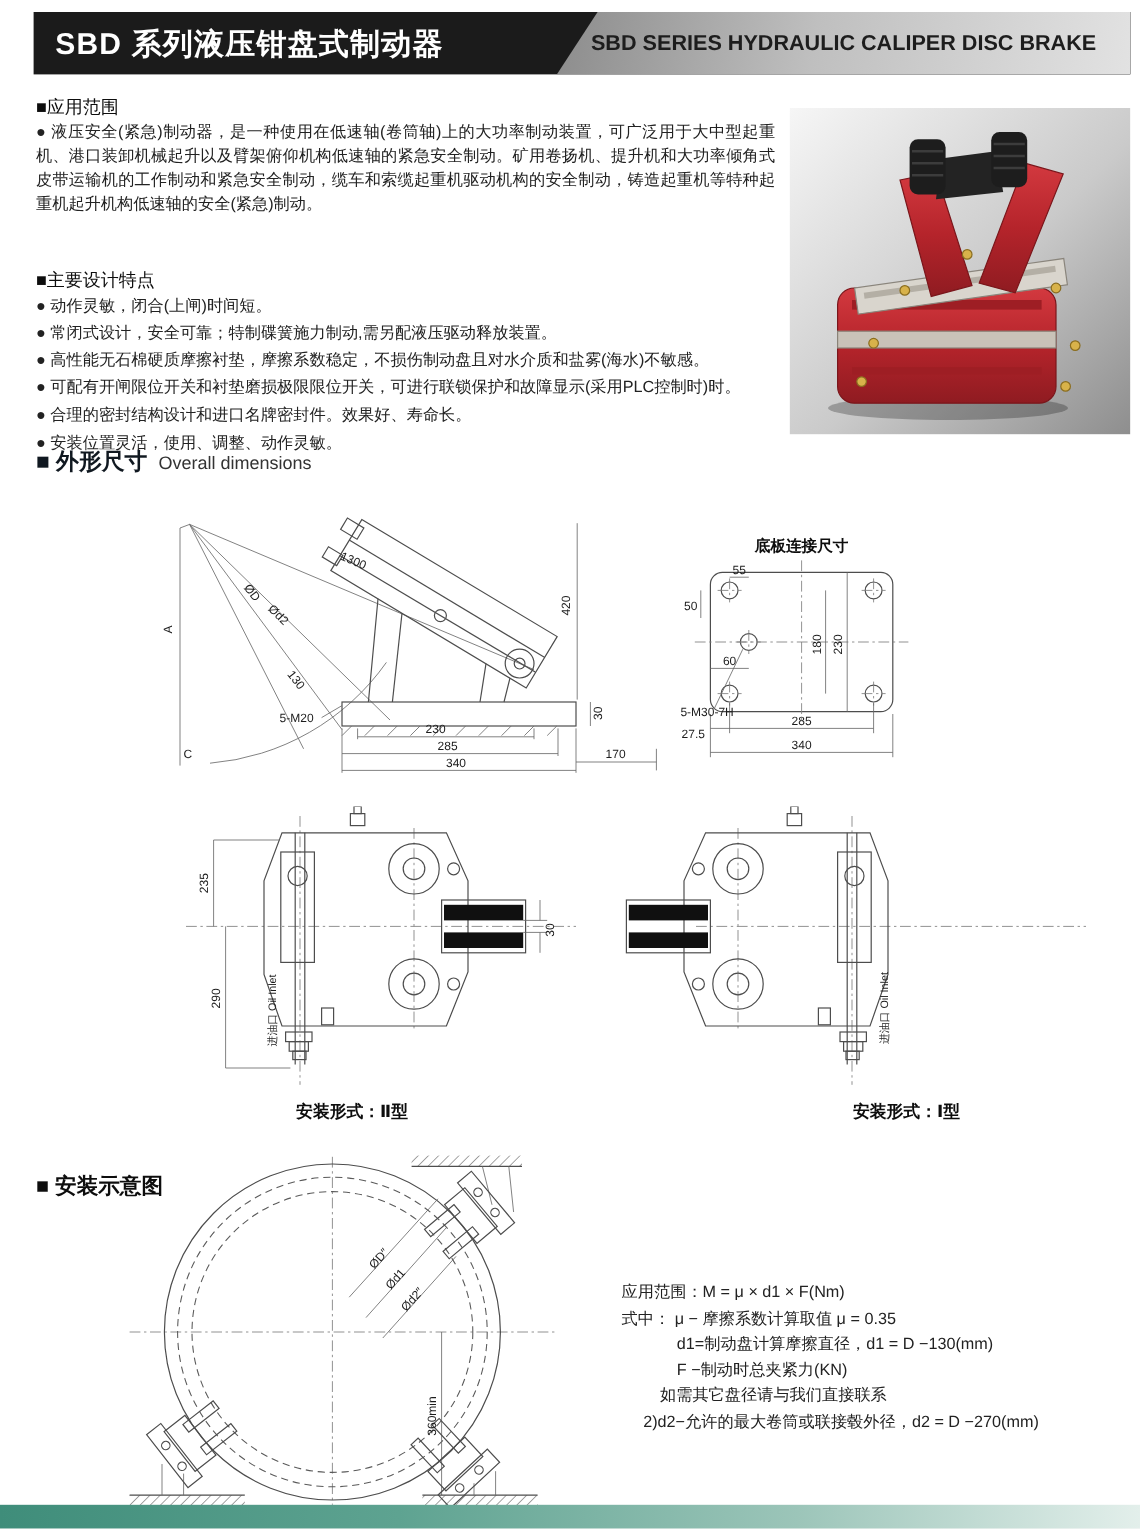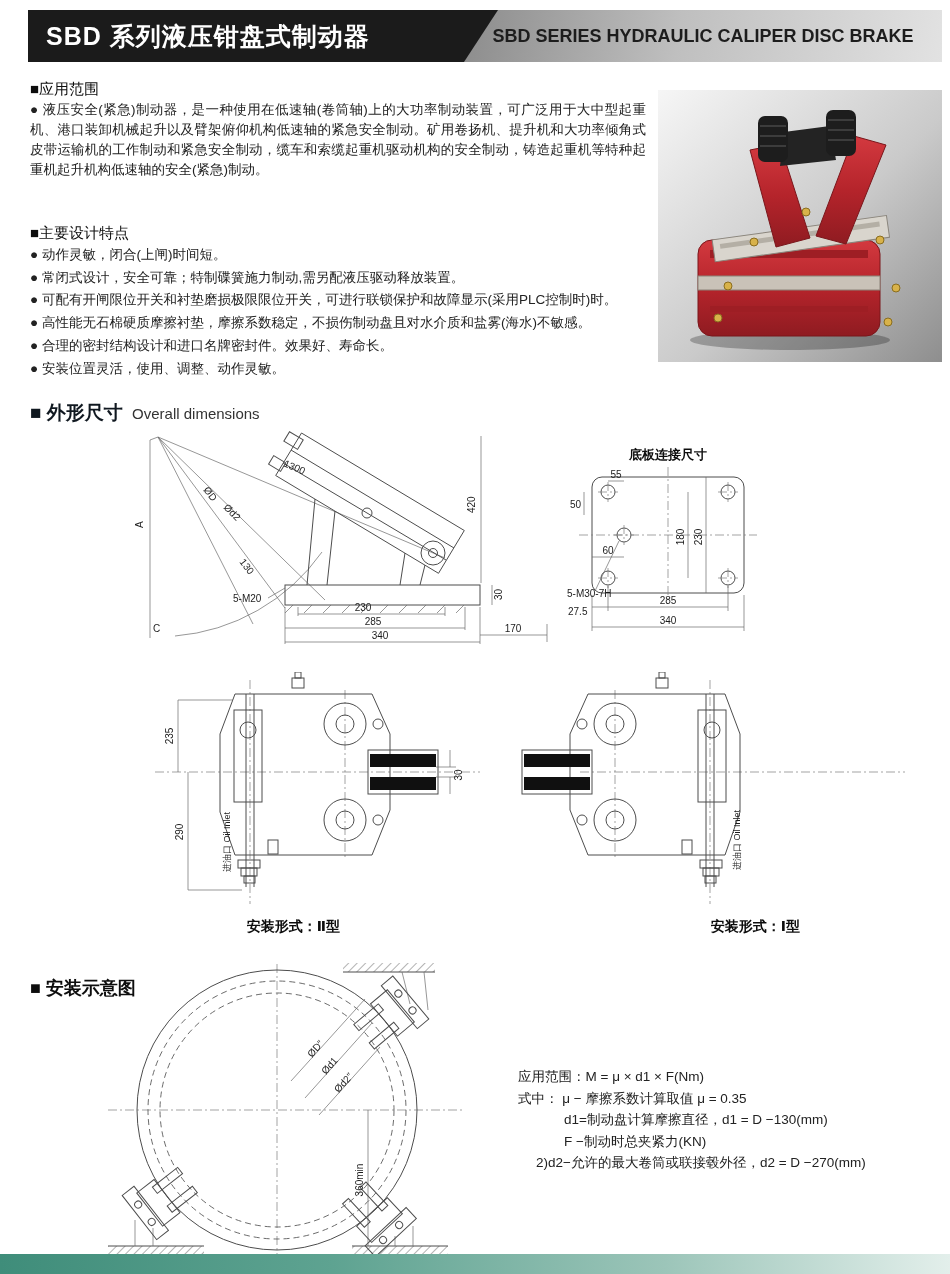--- a/index.html
+++ b/index.html
@@ -16,21 +16,21 @@
           color:#ffffff;font-size:25px;font-weight:bold;letter-spacing:1px}
   .hdr-en{font-size:18px;font-weight:bold;color:#1d1d1d}
   
   .sec-h{position:absolute;left:30px;font-weight:normal;font-size:15px;color:#0d0d0d}
   .app-body{position:absolute;left:30px;top:100px;width:616px;font-size:13.5px;line-height:1.47;
             text-align:justify;color:#222}
   .feat-list{position:absolute;left:30px;top:246px;width:626px;list-style:none;font-size:13.5px;
              line-height:1.35;color:#222}
   .feat-list li{margin-bottom:4.5px;white-space:nowrap;overflow:hidden}
   .photo{position:absolute;left:658px;top:90px;width:284px;height:272px}
-  .dim-head{position:absolute;left:30px;top:400px;font-size:19px;font-weight:bold;color:#101820}
+  .dim-head{position:absolute;left:30px;top:372px;font-size:19px;font-weight:bold;color:#101820}
   .dim-head .en{font-size:15px;font-weight:normal;color:#333;margin-left:4px}
   .inst-head{position:absolute;left:30px;top:976px;font-size:18px;font-weight:bold;color:#0d0d0d}
   .cap{position:absolute;font-size:14px;font-weight:bold;color:#0d0d0d;width:220px;text-align:right}
   .formulas{position:absolute;left:518px;top:1066px;width:426px;font-size:13.5px;line-height:1.6;color:#222}
   .formulas .i1{padding-left:18px}
   .formulas .i2{padding-left:32px}
   .formulas .i3{padding-left:46px}
   .footbar{position:absolute;left:0;bottom:0;width:100%;height:20px;
            background:linear-gradient(90deg,#3f8d7a 0%,#5ea391 35%,#9cc5b9 70%,#e3efeb 100%)}
   
@@ -56,22 +56,22 @@
     <div class="hdr-cn">SBD 系列液压钳盘式制动器</div>
   </div>
 
   <h3 class="sec-h" style="top:80px">■应用范围</h3>
   <p class="app-body">● 液压安全(紧急)制动器，是一种使用在低速轴(卷筒轴)上的大功率制动装置，可广泛用于大中型起重机、港口装卸机械起升以及臂架俯仰机构低速轴的紧急安全制动。矿用卷扬机、提升机和大功率倾角式皮带运输机的工作制动和紧急安全制动，缆车和索缆起重机驱动机构的安全制动，铸造起重机等特种起重机起升机构低速轴的安全(紧急)制动。</p>
 
   <h3 class="sec-h" style="top:224px">■主要设计特点</h3>
   <ul class="feat-list">
     <li>● 动作灵敏，闭合(上闸)时间短。</li>
     <li>● 常闭式设计，安全可靠；特制碟簧施力制动,需另配液压驱动释放装置。</li>
+    <li>● 高性能无石棉硬质摩擦衬垫，摩擦系数稳定，不损伤制动盘且对水介质和盐雾(海水)不敏感。</li>
     <li>● 可配有开闸限位开关和衬垫磨损极限限位开关，可进行联锁保护和故障显示(采用PLC控制时)时。</li>
-    <li>● 高性能无石棉硬质摩擦衬垫，摩擦系数稳定，不损伤制动盘且对水介质和盐雾(海水)不敏感。</li>
     <li>● 合理的密封结构设计和进口名牌密封件。效果好、寿命长。</li>
     <li>● 安装位置灵活，使用、调整、动作灵敏。</li>
   </ul>
 
   <svg class="photo" viewBox="0 0 284 272">
     <defs>
       <linearGradient id="pbg" x1="0" y1="0" x2="1" y2="1">
         <stop offset="0%" stop-color="#f6f6f6"></stop>
           <stop offset="55%" stop-color="#cacaca"></stop>
           <stop offset="100%" stop-color="#8e8e8e"></stop>
@@ -393,17 +393,18 @@
     <text class="dt" x="242" y="110" transform="rotate(-48 242 110)" text-anchor="middle">Ød1</text>
     <text class="dt" x="256" y="127" transform="rotate(-48 256 127)" text-anchor="middle">Ød2″</text>
     <text class="dt" x="273" y="222" transform="rotate(-90 273 222)" text-anchor="middle">360min</text>
   </svg>
 
   <div class="formulas">
     <div>应用范围：M = μ × d1 × F(Nm)</div>
     <div>式中： μ − 摩擦系数计算取值 μ = 0.35</div>
     <div class="i3">d1=制动盘计算摩擦直径，d1 = D −130(mm)</div>
     <div class="i3">F −制动时总夹紧力(KN)</div>
+    <div class="i2">如需其它盘径请与我们直接联系</div>
     <div class="i1">2)d2−允许的最大卷筒或联接毂外径，d2 = D −270(mm)</div>
   </div>
 
   <div class="footbar"></div>
 </div>
 
 </body></html>

